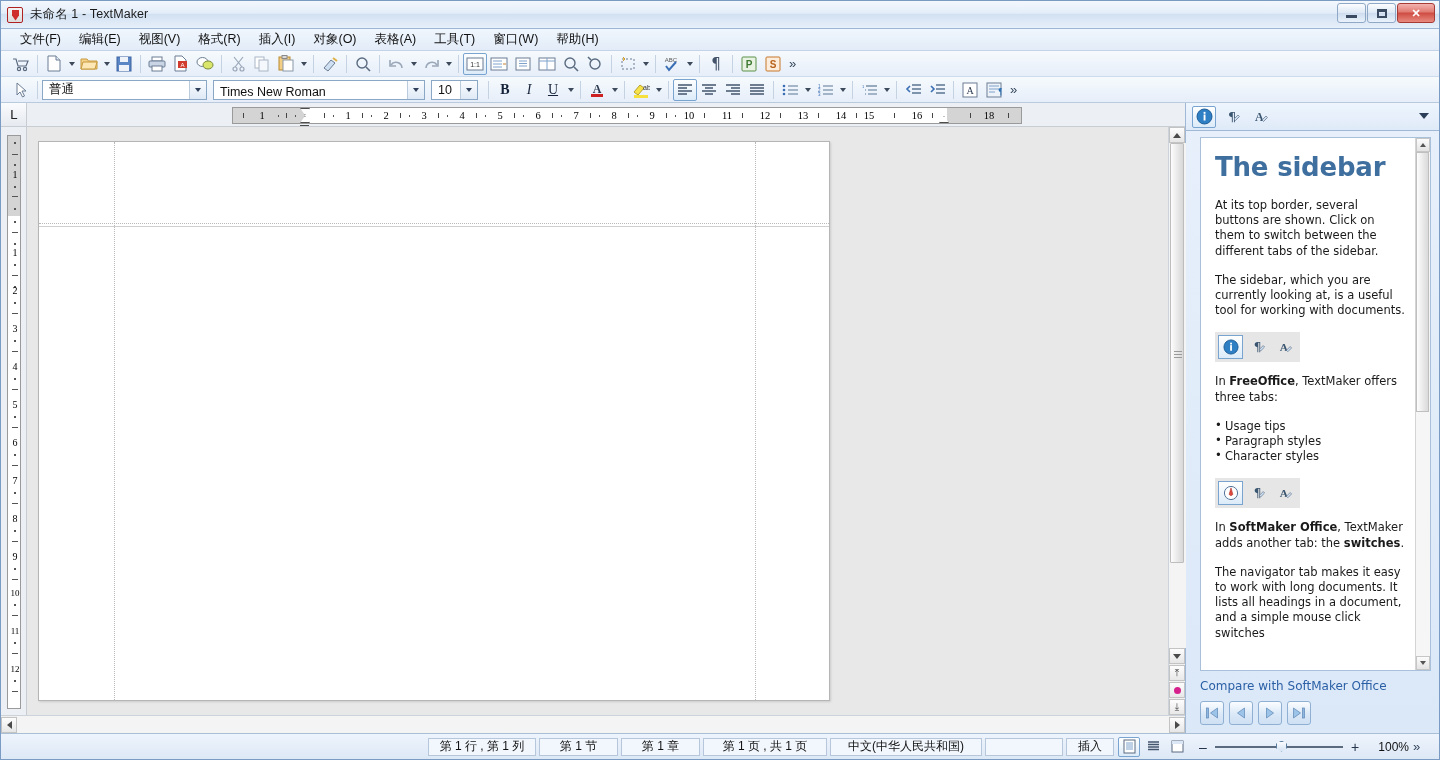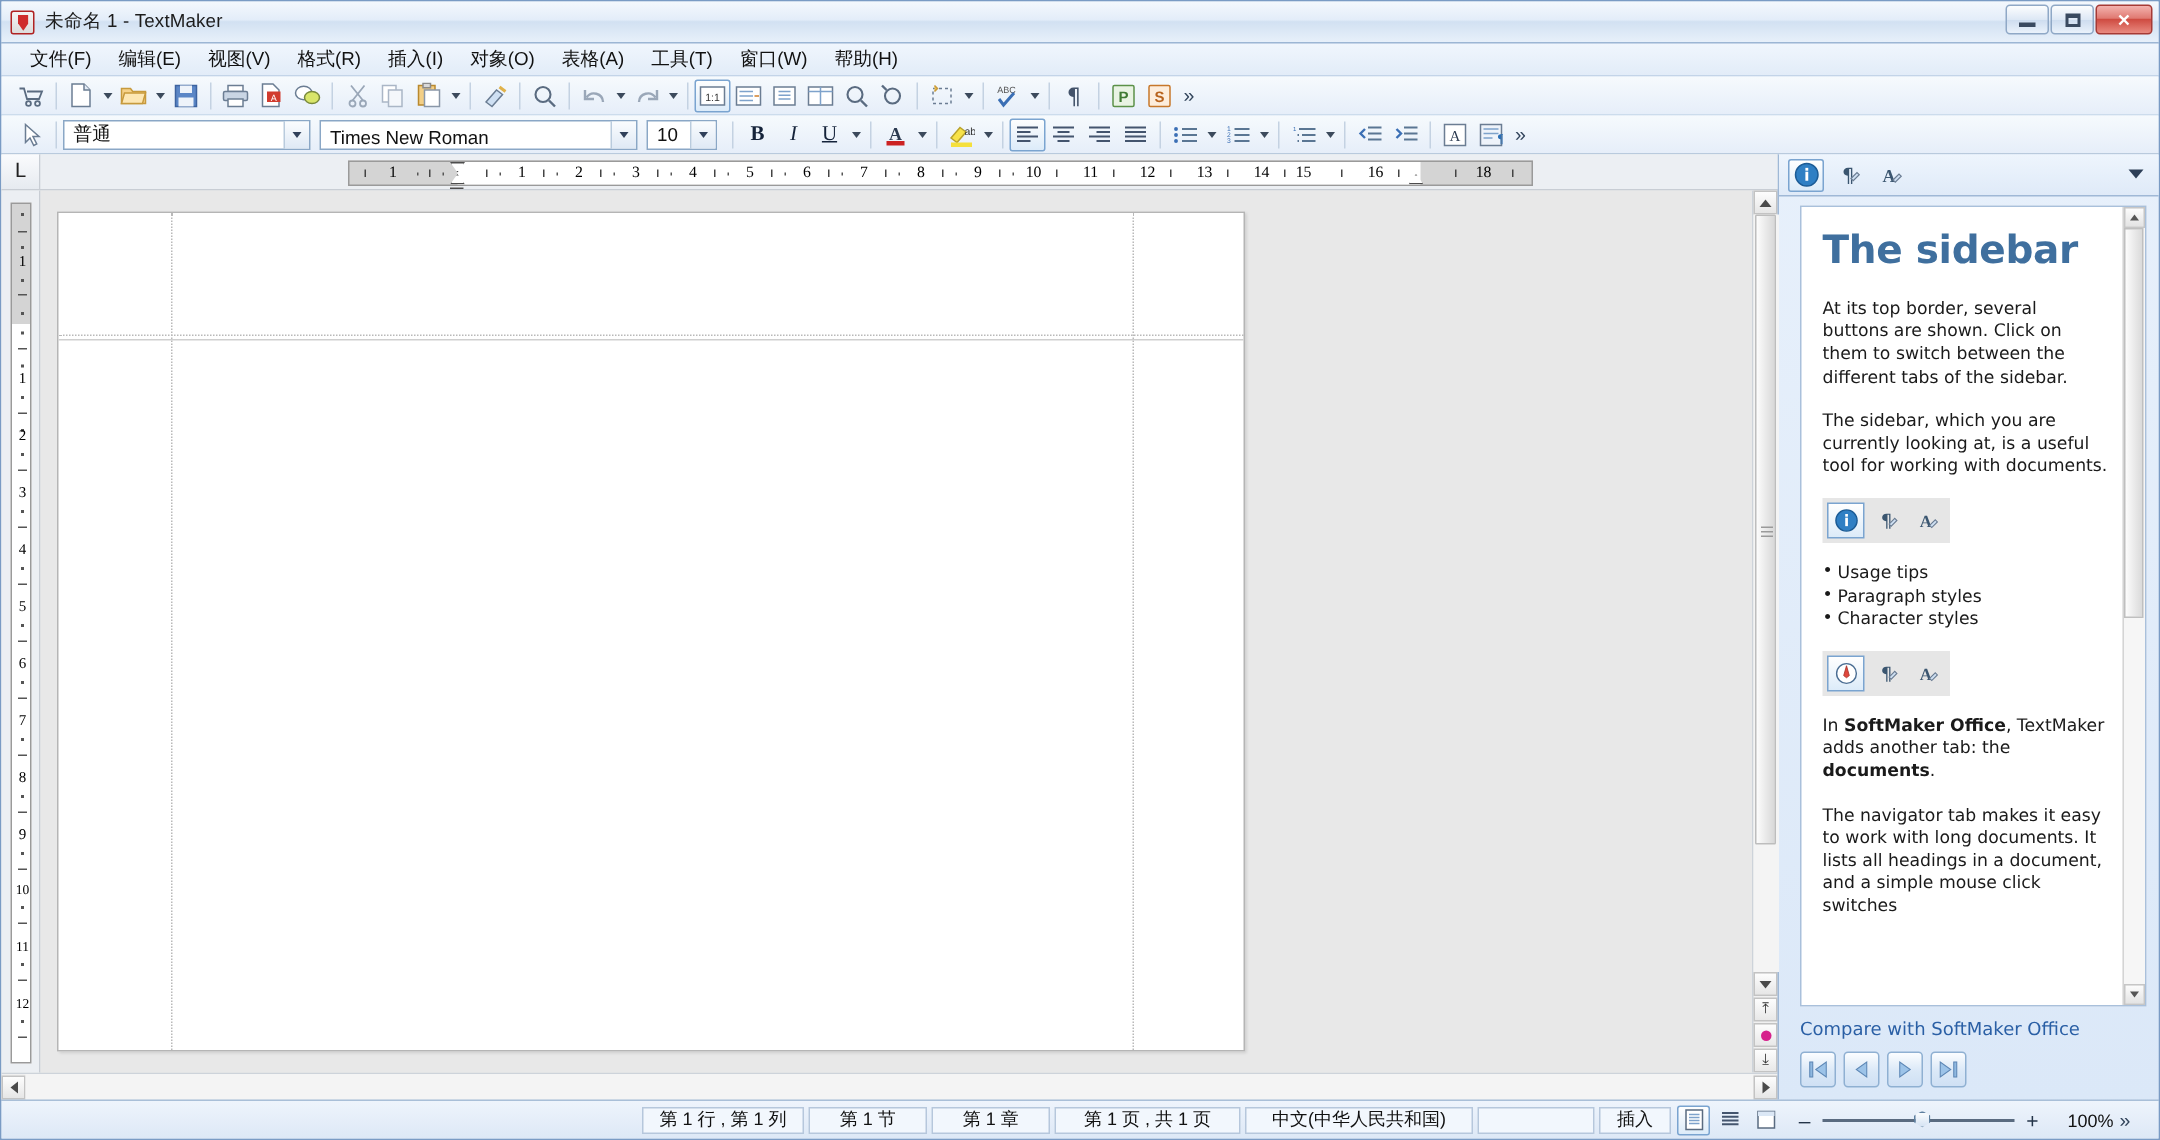--- a/index.html
+++ b/index.html
@@ -920,20 +920,21 @@
                   <path d="M10 11l4-4 1.5 1.5-4 4z" fill="#cfe0f3" stroke="#6b7d93" stroke-width=".8"></path>
                 </svg>
             </div>
             <div class="sb-irbtn">
               <svg width="16" height="16" viewBox="0 0 17 17">
                   <text x="3" y="13" font-size="12" fill="#3b5670" font-family="Liberation Serif" font-weight="bold">A</text>
                   <path d="M10 12l4-4 1.5 1.5-4 4z" fill="#cfe0f3" stroke="#6b7d93" stroke-width=".8"></path>
                 </svg>
             </div>
           </div>
+          <p class="sb-p"><span>In </span><b>FreeOffice</b><span>, TextMaker offers three tabs:</span></p>
           <ul class="sb-ul">
             <li>Usage tips</li>
             <li>Paragraph styles</li>
             <li>Character styles</li>
           </ul>
           <div class="sb-iconrow">
             <div class="sb-irbtn sel">
               <svg width="16" height="16" viewBox="0 0 17 17">
                   <circle cx="8.5" cy="8.5" r="7" fill="#fff" stroke="#4a6d93"></circle>
                   <path d="M8.5 3l2 7-2 1.5L6.5 10z" fill="#e0473c" stroke="#a8342b" stroke-width=".6"></path>
@@ -945,21 +946,21 @@
                   <path d="M10 11l4-4 1.5 1.5-4 4z" fill="#cfe0f3" stroke="#6b7d93" stroke-width=".8"></path>
                 </svg>
             </div>
             <div class="sb-irbtn">
               <svg width="16" height="16" viewBox="0 0 17 17">
                   <text x="3" y="13" font-size="12" fill="#3b5670" font-family="Liberation Serif" font-weight="bold">A</text>
                   <path d="M10 12l4-4 1.5 1.5-4 4z" fill="#cfe0f3" stroke="#6b7d93" stroke-width=".8"></path>
                 </svg>
             </div>
           </div>
-          <p class="sb-p"><span>In </span><b>SoftMaker Office</b><span>, TextMaker adds another tab: the </span><b>documents</b><span>.</span></p>
+          <p class="sb-p"><span>In </span><b>SoftMaker Office</b><span>, TextMaker adds another tab: the </span><b>switches</b><span>.</span></p>
           <p class="sb-p">The navigator tab makes it easy to work with long documents. It lists all headings in a document, and a simple mouse click switches</p>
         </div>
         <div class="sb-vscroll">
           <div class="sbv-btn sbv-up"></div>
           <div class="sbv-track">
             <div class="sbv-thumb"></div>
           </div>
           <div class="sbv-btn sbv-dn"></div>
         </div>
       </div>

